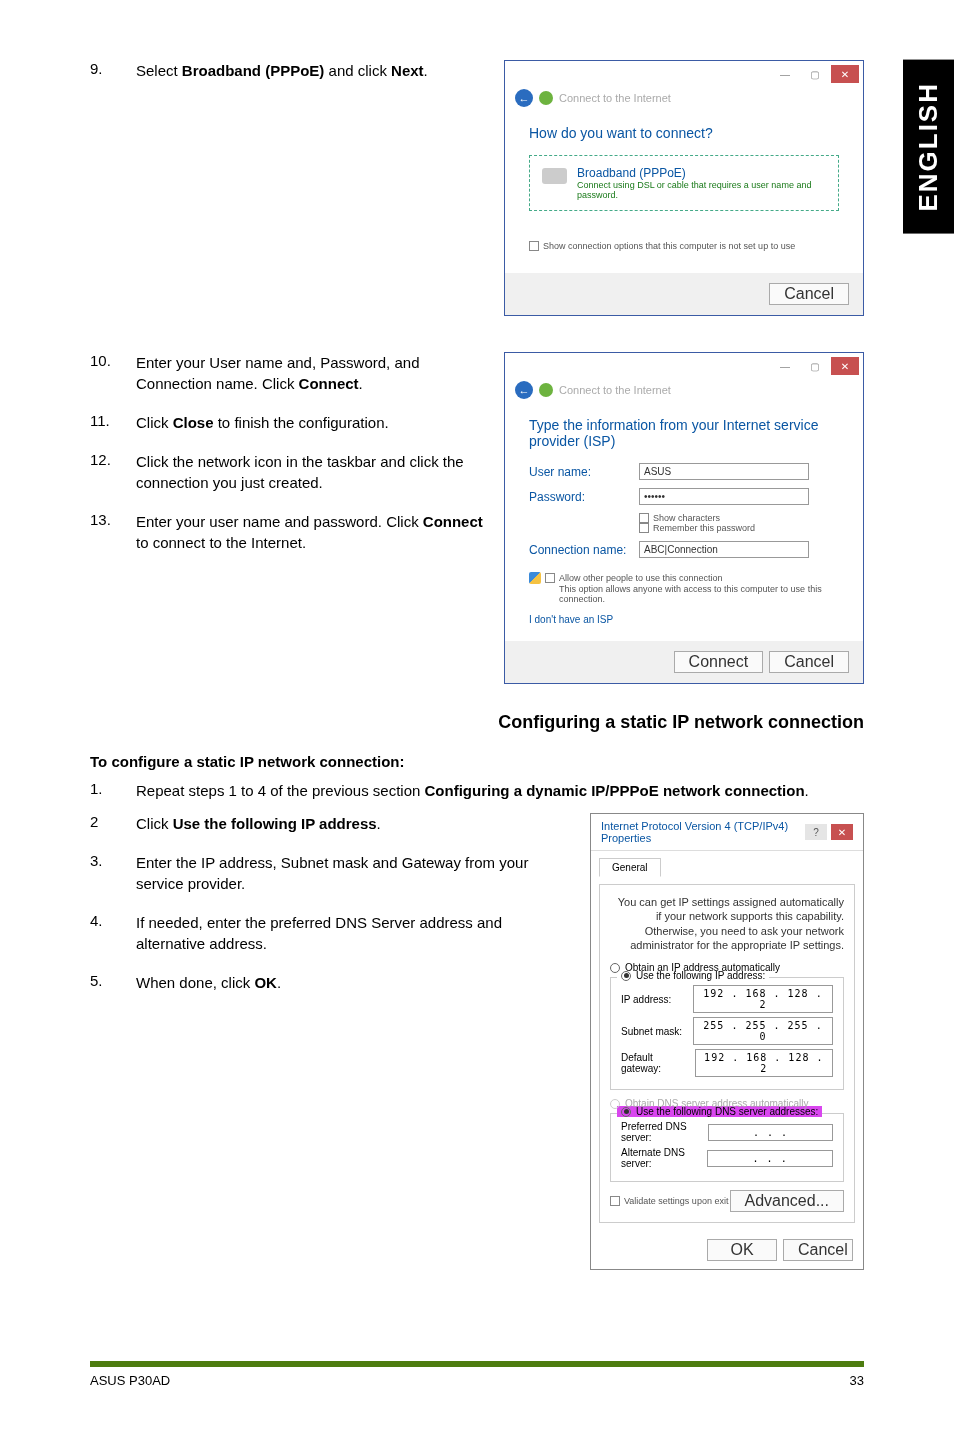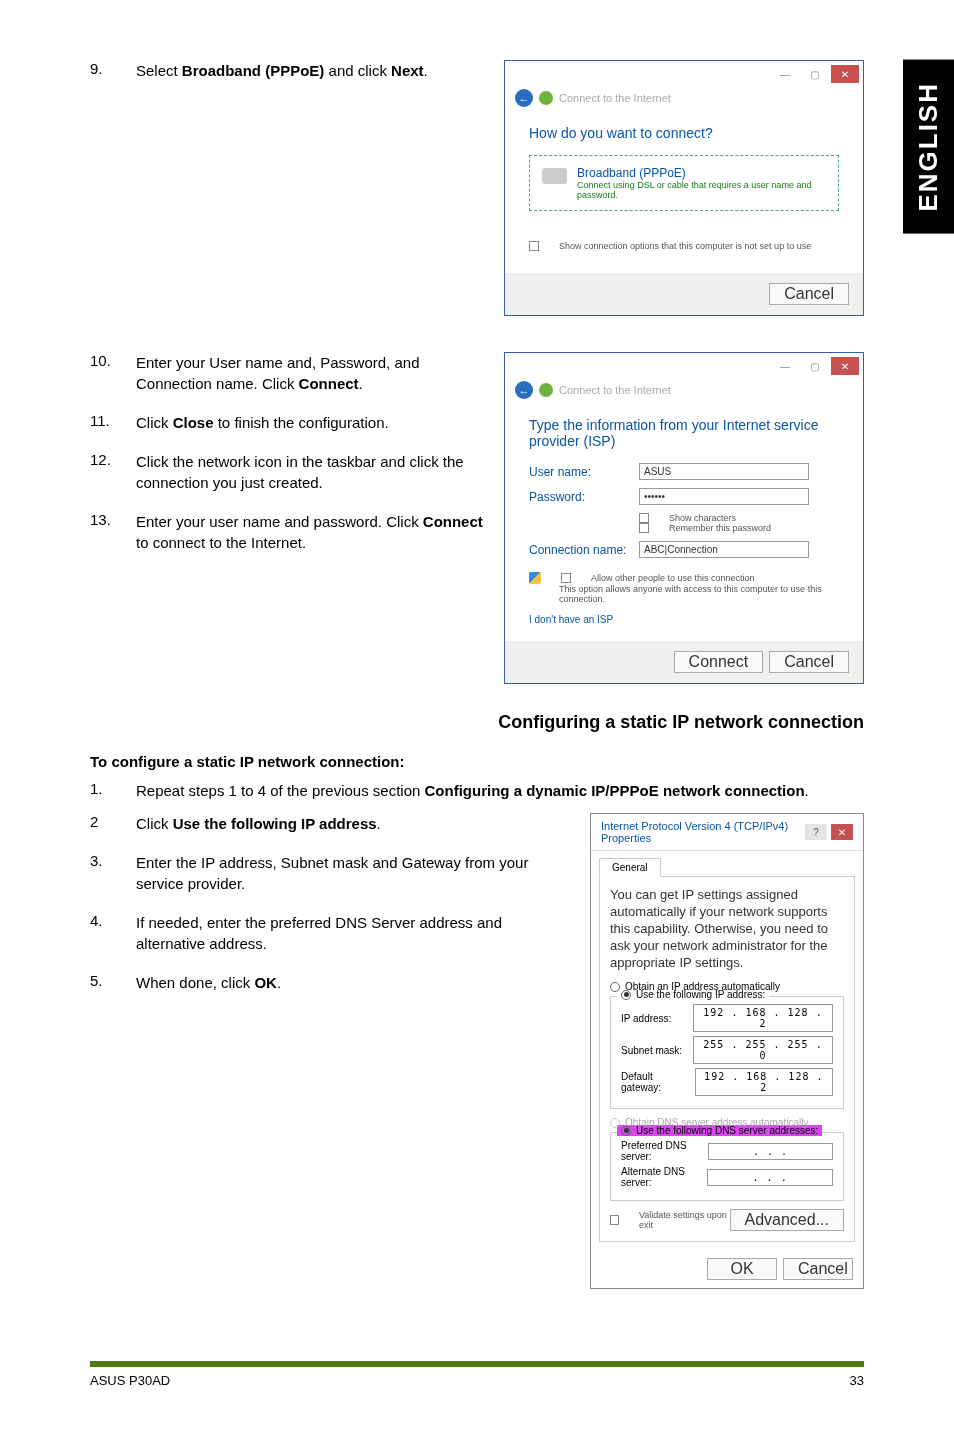--- a/index.html
+++ b/index.html
@@ -100,21 +100,21 @@
     .win-btn {
       background: #fafafa; border: 1px solid #aaa; padding: 1px 14px;
       font-size: 16px; color: #333;
     }
     .form-row { display: flex; align-items: center; margin-bottom: 8px; }
     .form-label { width: 110px; color: #0a56a3; font-size: 12px; }
     .form-input {
       border: 1px solid #999; padding: 2px 4px; font-size: 10px;
       width: 170px; background: #fff;
     }
-    .checkbox-row { display: flex; align-items: center; gap: 20px; font-size: 9px; color: #555; }
+    .checkbox-row { display: flex; align-items: center; gap: 4px; font-size: 9px; color: #555; }
     .fake-check { width: 10px; height: 10px; border: 1px solid #888; background: #fff; }
     .link-blue { color: #0a56a3; font-size: 10px; text-decoration: none; }
     .section-heading {
       font-size: 18px; font-weight: bold; margin-top: 28px; margin-bottom: 20px; text-align: right;
     }
     .section-sub {
       font-size: 15px; font-weight: bold; margin-bottom: 10px;
     }
     .english-tab {
       position: absolute;
@@ -145,25 +145,25 @@
       display: flex;
       justify-content: space-between;
       align-items: center;
       border-bottom: 1px solid #ddd;
     }
     .ipv4-title .tr { display: flex; gap: 4px; }
     .ipv4-title .tq { width: 22px; height: 16px; background: #e5e5e5; color: #555; display: inline-flex; align-items: center; justify-content: center; font-size: 10px; }
     .ipv4-title .tx { width: 22px; height: 16px; background: #c75050; color: #fff; display: inline-flex; align-items: center; justify-content: center; font-size: 10px; }
     .tab-label {
       display: inline-block; border: 1px solid #ccc; border-bottom: 1px solid #fff;
-      padding: 3px 12px; font-size: 10px; margin: 6px 0 0 8px;
+      padding: 3px 12px; font-size: 10px; margin: 6px 0 8px 8px;
       position: relative; top: 1px; background: #fff;
     }
     .ipv4-inner { border: 1px solid #ccc; margin: 0 8px 8px 8px; padding: 10px; }
-    .ipv4-desc { font-size: 13px; color: #333; margin-bottom: 10px; line-height: 1.3; }
+    .ipv4-desc { font-size: 11px; color: #333; margin-bottom: 10px; line-height: 1.3; text-align: right; }
     .radio-row { display: flex; align-items: center; gap: 5px; margin: 4px 0; font-size: 10px; }
     .fake-radio { width: 10px; height: 10px; border: 1px solid #666; border-radius: 50%; display: inline-flex; align-items: center; justify-content: center; }
     .fake-radio.sel::after { content: ''; width: 5px; height: 5px; background: #333; border-radius: 50%; }
     .group { border: 1px solid #ccc; padding: 8px 10px; margin: 4px 0 8px 0; }
     .ip-field-row { display: flex; justify-content: space-between; align-items: center; margin: 4px 0; }
     .ip-field-label { font-size: 10px; }
     .ip-box { border: 1px solid #999; padding: 2px 6px; width: 140px; font-family: monospace; font-size: 10px; text-align: center; letter-spacing: 1px; }
     .footer-line {
       position: absolute;
       bottom: 50px;

